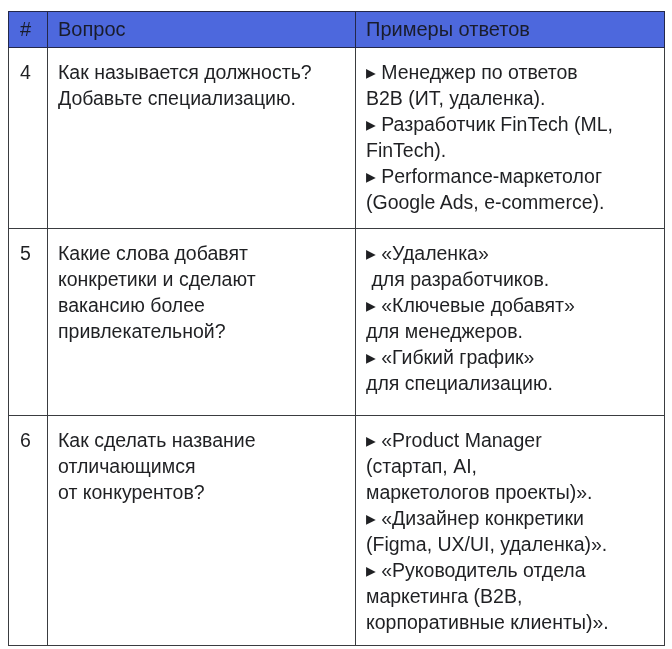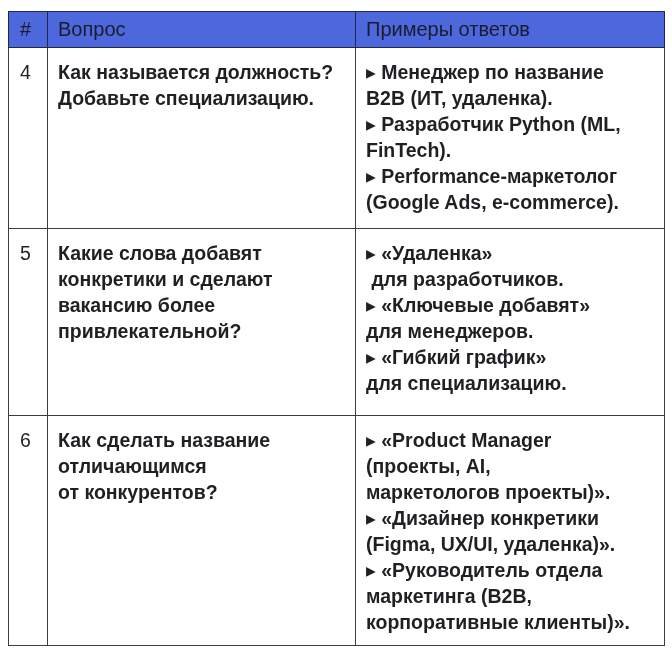--- a/index.html
+++ b/index.html
@@ -56,21 +56,20 @@
   }
   .qa-table td.cell-num {
     padding-left: 11px;
     height: 100%;
   }
   .qa-table tr.row-4 td { height: 181px; }
   .qa-table tr.row-5 td { height: 187px; }
   .qa-table tr.row-6 td { height: 223px; }
   .line {
     white-space: pre-wrap;
-    font-weight: bold;
   }
 </style>
 </head>
 <body>
 
 <div class="page">
   <table class="qa-table">
     <colgroup>
       <col class="col-num">
       <col class="col-question">
@@ -84,23 +83,23 @@
       </tr>
     </thead>
     <tbody>
       <tr class="row-4">
         <td class="cell-num">4</td>
         <td class="cell-question">
             <div class="line">Как называется должность?</div>
             <div class="line">Добавьте специализацию.</div>
           </td>
         <td class="cell-answers">
-            <div class="line">▸ Менеджер по название</div>
+            <div class="line">▸ Менеджер по ответов</div>
             <div class="line">B2B (ИТ, удаленка).</div>
-            <div class="line">▸ Разработчик Python (ML,</div>
+            <div class="line">▸ Разработчик FinTech (ML,</div>
             <div class="line">FinTech).</div>
             <div class="line">▸ Performance-маркетолог</div>
             <div class="line">(Google Ads, e-commerce).</div>
           </td>
       </tr>
       <tr class="row-5">
         <td class="cell-num">5</td>
         <td class="cell-question">
             <div class="line">Какие слова добавят</div>
             <div class="line">конкретики и сделают</div>
@@ -118,21 +117,21 @@
       </tr>
       <tr class="row-6">
         <td class="cell-num">6</td>
         <td class="cell-question">
             <div class="line">Как сделать название</div>
             <div class="line">отличающимся</div>
             <div class="line">от конкурентов?</div>
           </td>
         <td class="cell-answers">
             <div class="line">▸ «Product Manager</div>
-            <div class="line">(проекты, AI,</div>
+            <div class="line">(стартап, AI,</div>
             <div class="line">маркетологов проекты)».</div>
             <div class="line">▸ «Дизайнер конкретики</div>
             <div class="line">(Figma, UX/UI, удаленка)».</div>
             <div class="line">▸ «Руководитель отдела</div>
             <div class="line">маркетинга (B2B,</div>
             <div class="line">корпоративные клиенты)».</div>
           </td>
       </tr>
     </tbody>
   </table>

